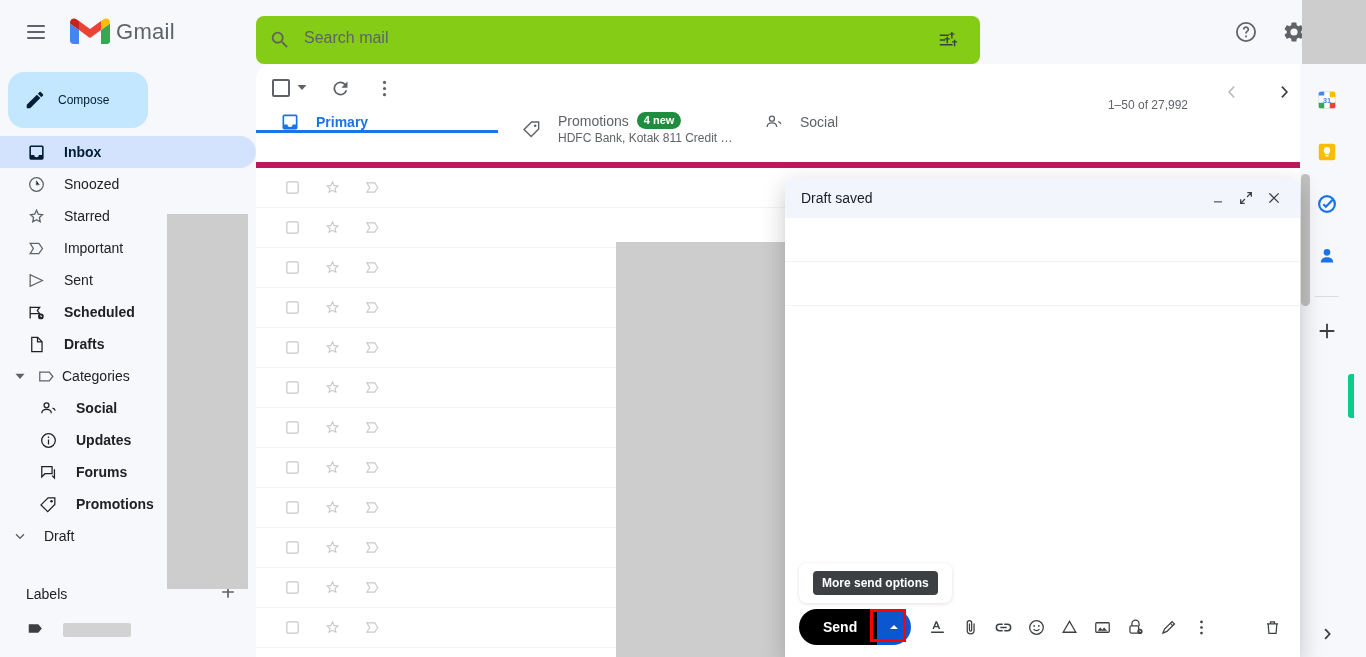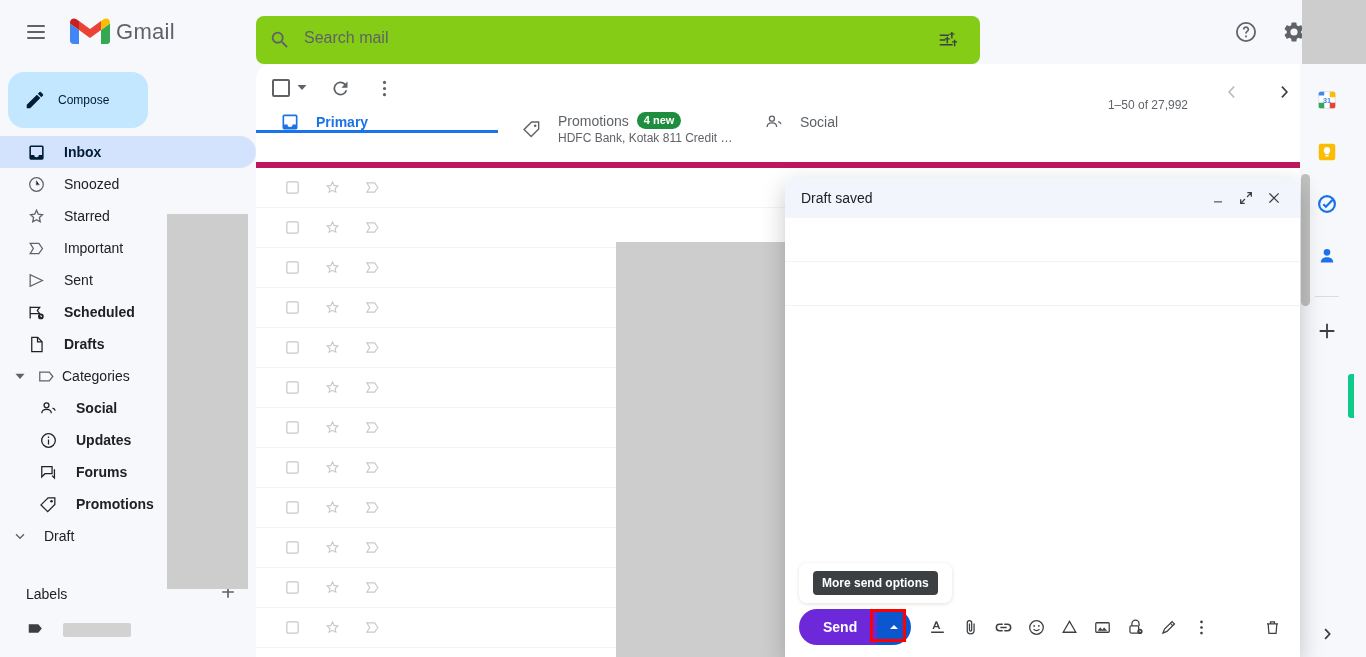--- a/index.html
+++ b/index.html
@@ -200,21 +200,21 @@
 
   #compose-body { position: relative; height: 411px; background: #fff; }
   .field-row { height: 44px; border-bottom: 1px solid #f1f3f4; display: flex; align-items: center; padding: 0 16px; }
 
   #compose-footer {
     position: absolute; left: 0; bottom: 0; width: 515px; height: 60px;
     display: flex; align-items: center; padding: 0 12px 0 14px; background: #fff;
   }
   #send-group { display: flex; align-items: stretch; height: 36px; position: relative; }
   #send-btn {
-    background: #6d28d9; color: #fff; border: none; border-radius: 18px 0 0 18px;
+    background: #000000; color: #fff; border: none; border-radius: 18px 0 0 18px;
     padding: 0 20px 0 24px; font-size: 14px; font-weight: bold; cursor: pointer;
     font-family: "Liberation Sans", sans-serif; height: 36px;
   }
   #send-more-btn {
     background: #0b57d0; border: none; border-radius: 0 18px 18px 0;
     width: 34px; height: 36px; cursor: pointer;
     display: flex; align-items: center; justify-content: center;
   }
   #send-more-highlight {
     position: absolute; left: 870px; top: 609px; width: 36px; height: 33px;

